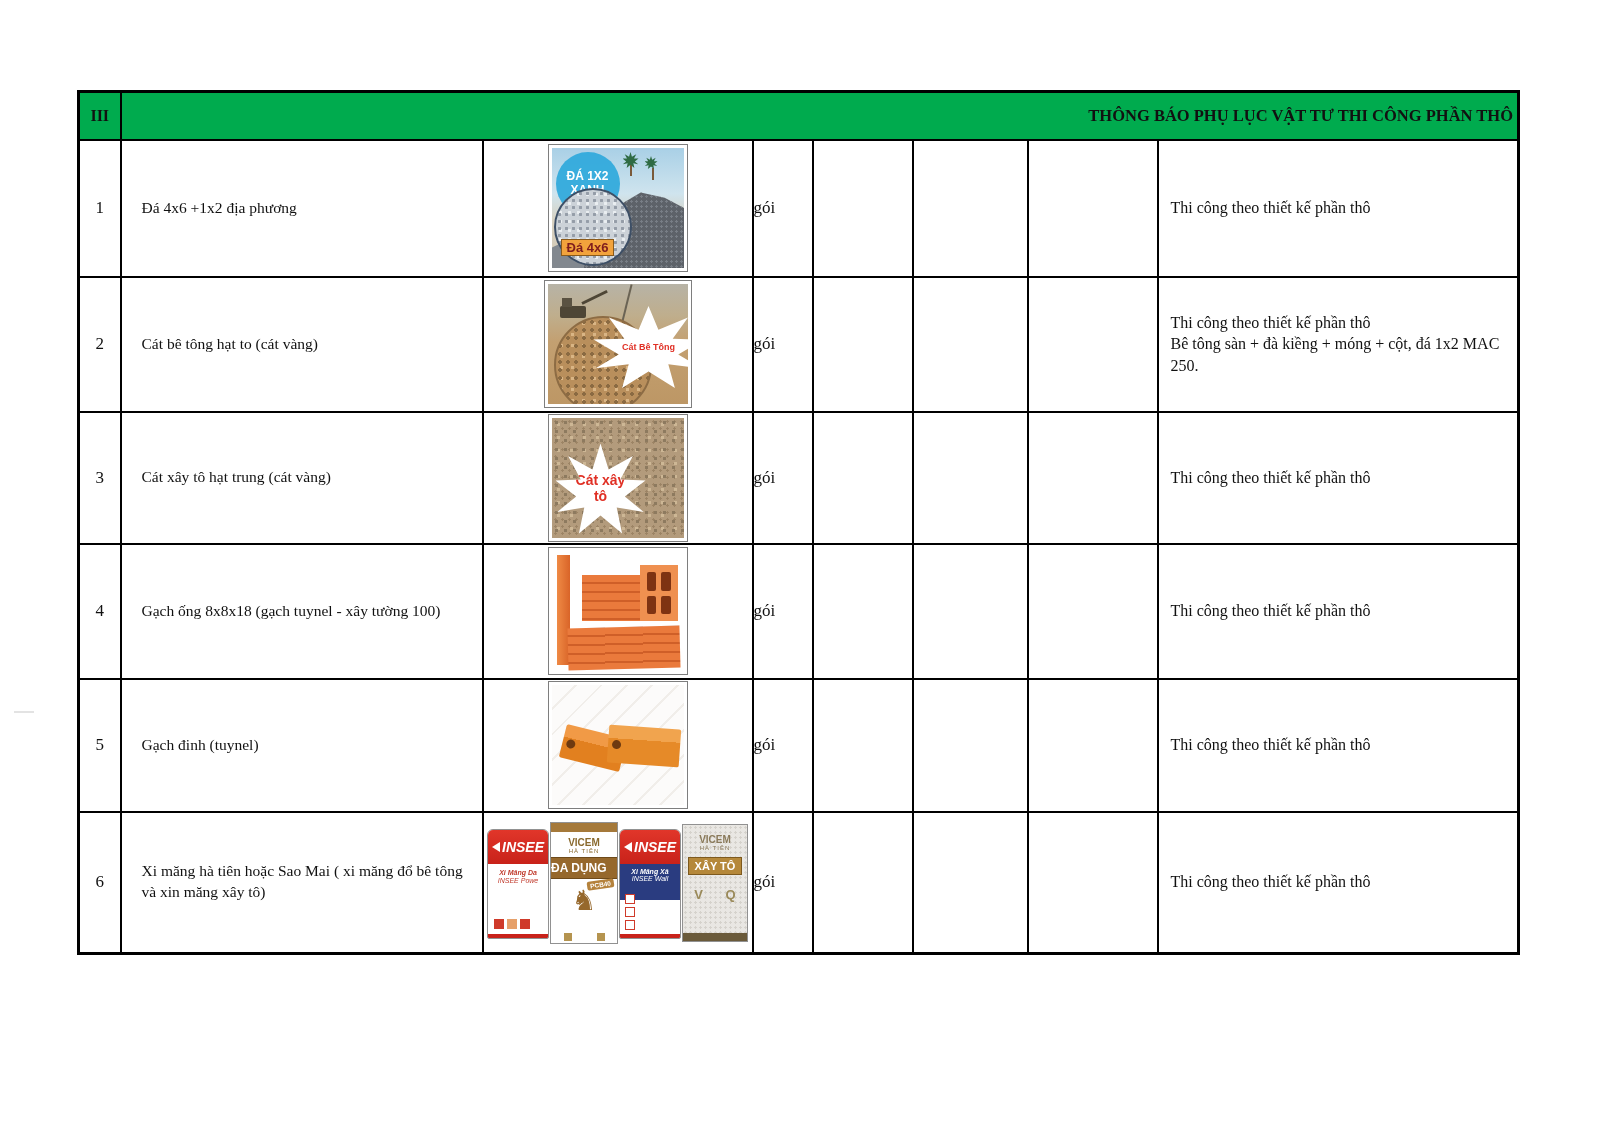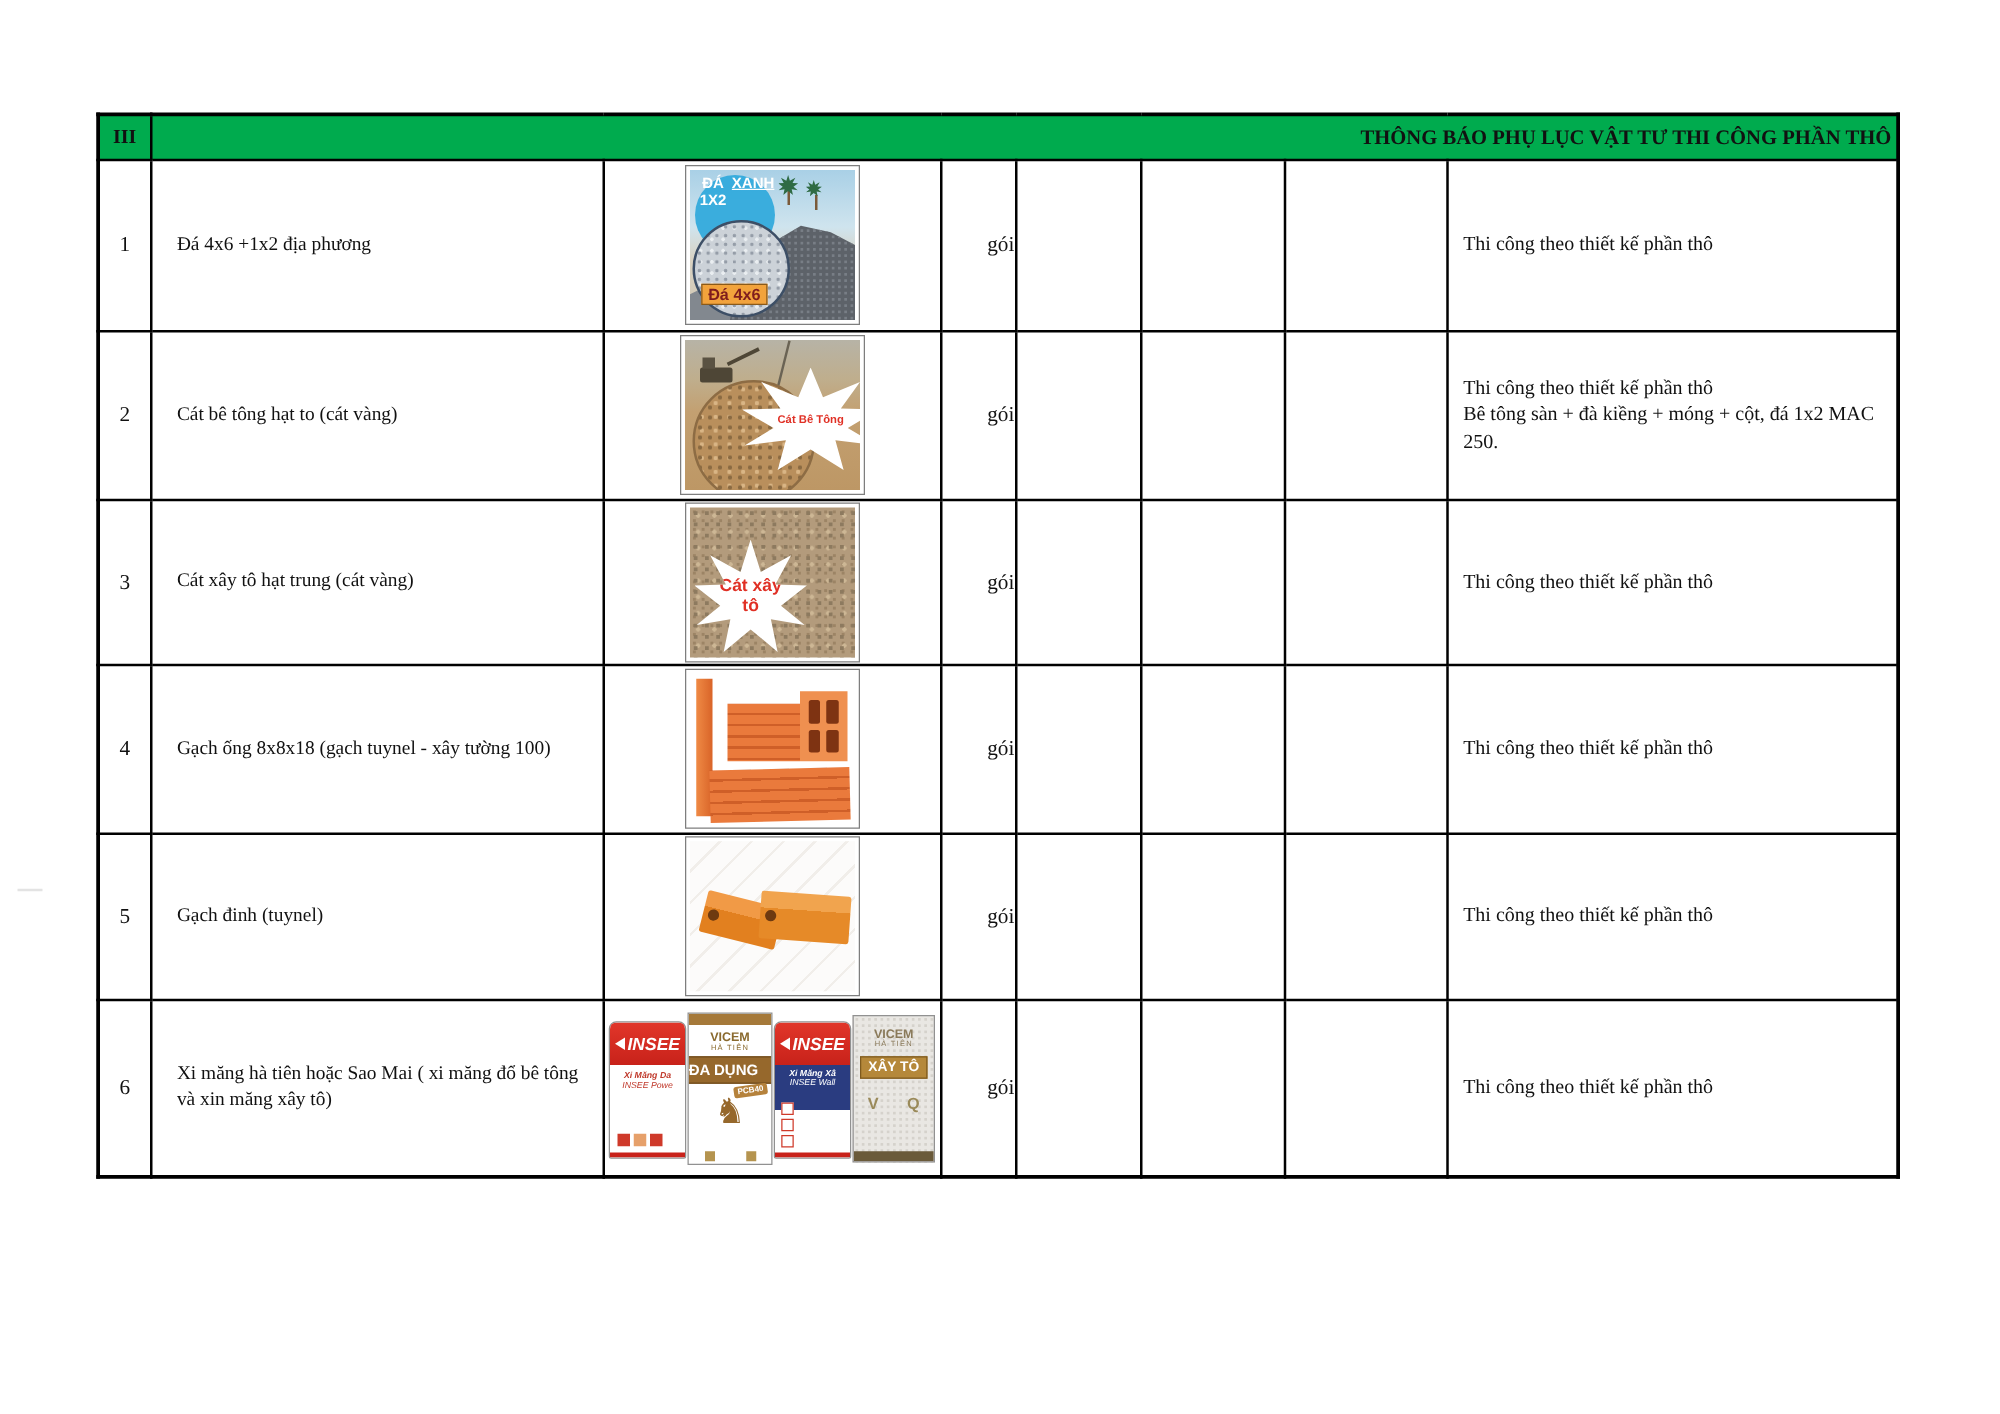--- a/index.html
+++ b/index.html
@@ -17,42 +17,42 @@
   td,th{border:2px solid #000;padding:0;vertical-align:middle;overflow:visible;box-sizing:border-box}
   th{background:var(--green);font-weight:bold;font-size:15px;text-align:center;line-height:1.3;padding:2px}
   .green{background:var(--green)}
   .bold{font-weight:bold}
   .preline{white-space:pre-line}
   .stt{text-align:center;font-size:17px}
   .stt.bold{font-size:16px}
   .desc{font-size:15.5px;text-align:left;padding:4px 4px 4px 20px;line-height:1.35}
   .sumdesc{font-size:16px;font-weight:bold;text-align:left;padding:4px 4px 4px 20px;line-height:1.3}
   .sectitle{font-size:16.5px;font-weight:bold;text-align:right;padding:2px 4px 2px 8px}
-  .unit{text-align:right;font-size:17px}
+  .unit{text-align:left;font-size:17px}
   .note{font-size:16px;text-align:left;padding:4px 6px 4px 12px;line-height:1.35}
   .money{text-align:right;font-weight:bold;font-size:16px;padding-right:5px}
   .imgcell{text-align:center;vertical-align:middle}
 
   
   .pframe{margin:0 auto;background:#fff;border:1px solid #7e7e7e;padding:3px;width:132px;height:120px}
   .art{position:relative;width:100%;height:100%;overflow:hidden}
 
   
   .art1{background:linear-gradient(180deg,#a9d0e6 0%,#cfe4ee 38%,#d9d2c2 60%,#cfc6b2 100%)}
   .pile{position:absolute;right:-4px;bottom:-2px;width:104px;height:86px;background-color:#5d6269;
         background-image:radial-gradient(#787e86 1px,transparent 1.3px);background-size:5px 5px;
         clip-path:polygon(0 100%,8% 55%,30% 28%,55% 10%,78% 16%,100% 30%,100% 100%)}
   .pile2{position:absolute;left:-6px;bottom:-2px;width:46px;height:36px;background:#82888f;
         clip-path:polygon(0 100%,10% 40%,50% 15%,100% 60%,100% 100%)}
   .palm{position:absolute;width:16px;height:16px;background:#2f6b44;
         clip-path:polygon(50% 0%,59% 29%,86% 14%,72% 40%,100% 41%,77% 59%,98% 76%,68% 71%,74% 100%,50% 80%,26% 100%,32% 71%,2% 76%,23% 59%,0% 41%,28% 40%,14% 14%,41% 29%)}
   .trunk{position:absolute;width:2px;height:12px;background:#7a5a3a}
   .badge{position:absolute;left:4px;top:4px;width:64px;height:64px;border-radius:50%;
         background:rgba(47,169,220,.93);color:#fff;font-weight:bold;font-size:12px;
-        display:flex;flex-direction:row;align-items:flex-start;justify-content:center;
+        display:flex;flex-direction:column;align-items:center;justify-content:center;
         font-family:"Liberation Sans",sans-serif;line-height:1.15}
   .badge .u{text-decoration:underline}
   .gcircle{position:absolute;left:2px;bottom:2px;width:74px;height:74px;border-radius:50%;
         background-color:#ccd2d8;border:2px solid #3d4f66;
         background-image:radial-gradient(#959da8 1.4px,transparent 1.6px),radial-gradient(#eaeef1 1.4px,transparent 1.6px);
         background-size:7px 7px,9px 9px}
   .gtag{position:absolute;left:9px;bottom:12px;background:var(--label-orange);border:1px solid #8a5a1a;
         color:#7f1d1d;font-weight:bold;font-size:13px;padding:0 5px;font-family:"Liberation Sans",sans-serif}
 
   
@@ -152,21 +152,21 @@
       <col style="width:60px">
     <col style="width:100px">
       <col style="width:115px">
       <col style="width:130px">
       <col style="width:361px">
   </colgroup>
 
   <tbody>
 
 
-  <tr style="height:36px">
+  <tr style="height:48px">
     <td class="green stt bold">III</td>
     <td class="green sectitle" colspan="7">THÔNG BÁO PHỤ LỤC VẬT TƯ THI CÔNG PHẦN THÔ</td>
   </tr>
 
   <tr style="height:137px">
     <td class="stt">1</td>
     <td class="desc">Đá 4x6 +1x2 địa phương</td>
     <td class="imgcell">
       <div class="pframe">
         <div class="art art1">

